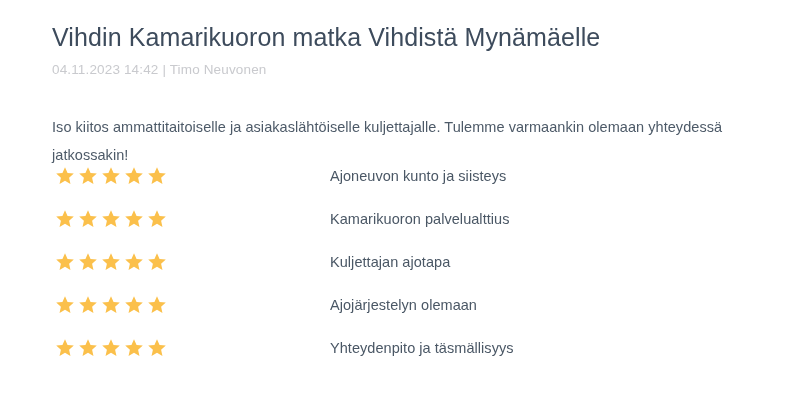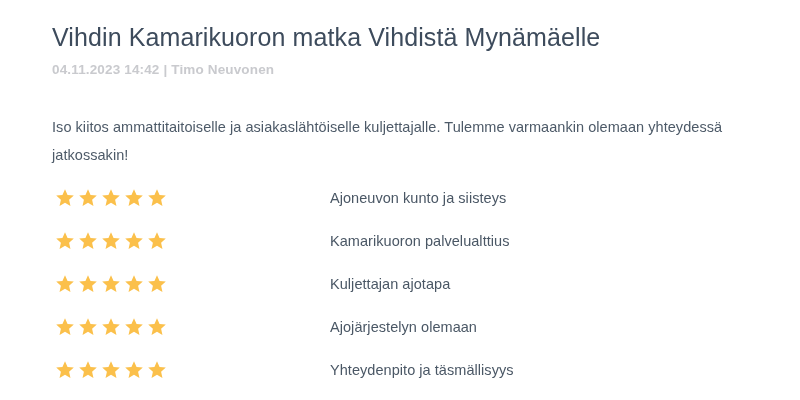--- a/index.html
+++ b/index.html
@@ -35,42 +35,42 @@
     color: #3d4b5c;
     line-height: 1.25;
     white-space: nowrap;
   }
 
   .review-meta {
     position: absolute;
     left: 52px;
     top: 62px;
     font-size: 13.5px;
-    font-weight: 700;
+    font-weight: 400;
     color: #c9cace;
     letter-spacing: 0.15px;
     white-space: nowrap;
   }
 
   .review-body {
     position: absolute;
     left: 52px;
     top: 98px;
     width: 742px;
     font-size: 14.5px;
     font-weight: 400;
     color: #4d5a68;
     line-height: 1.95;
     letter-spacing: 0.05px;
   }
 
   .ratings-list {
     position: absolute;
     left: 0;
-    top: 176px;
+    top: 154px;
     width: 800px;
     margin: 0;
     padding: 0;
     list-style: none;
   }
 
   .rating-row {
     position: relative;
     height: 43px;
     display: flex;

